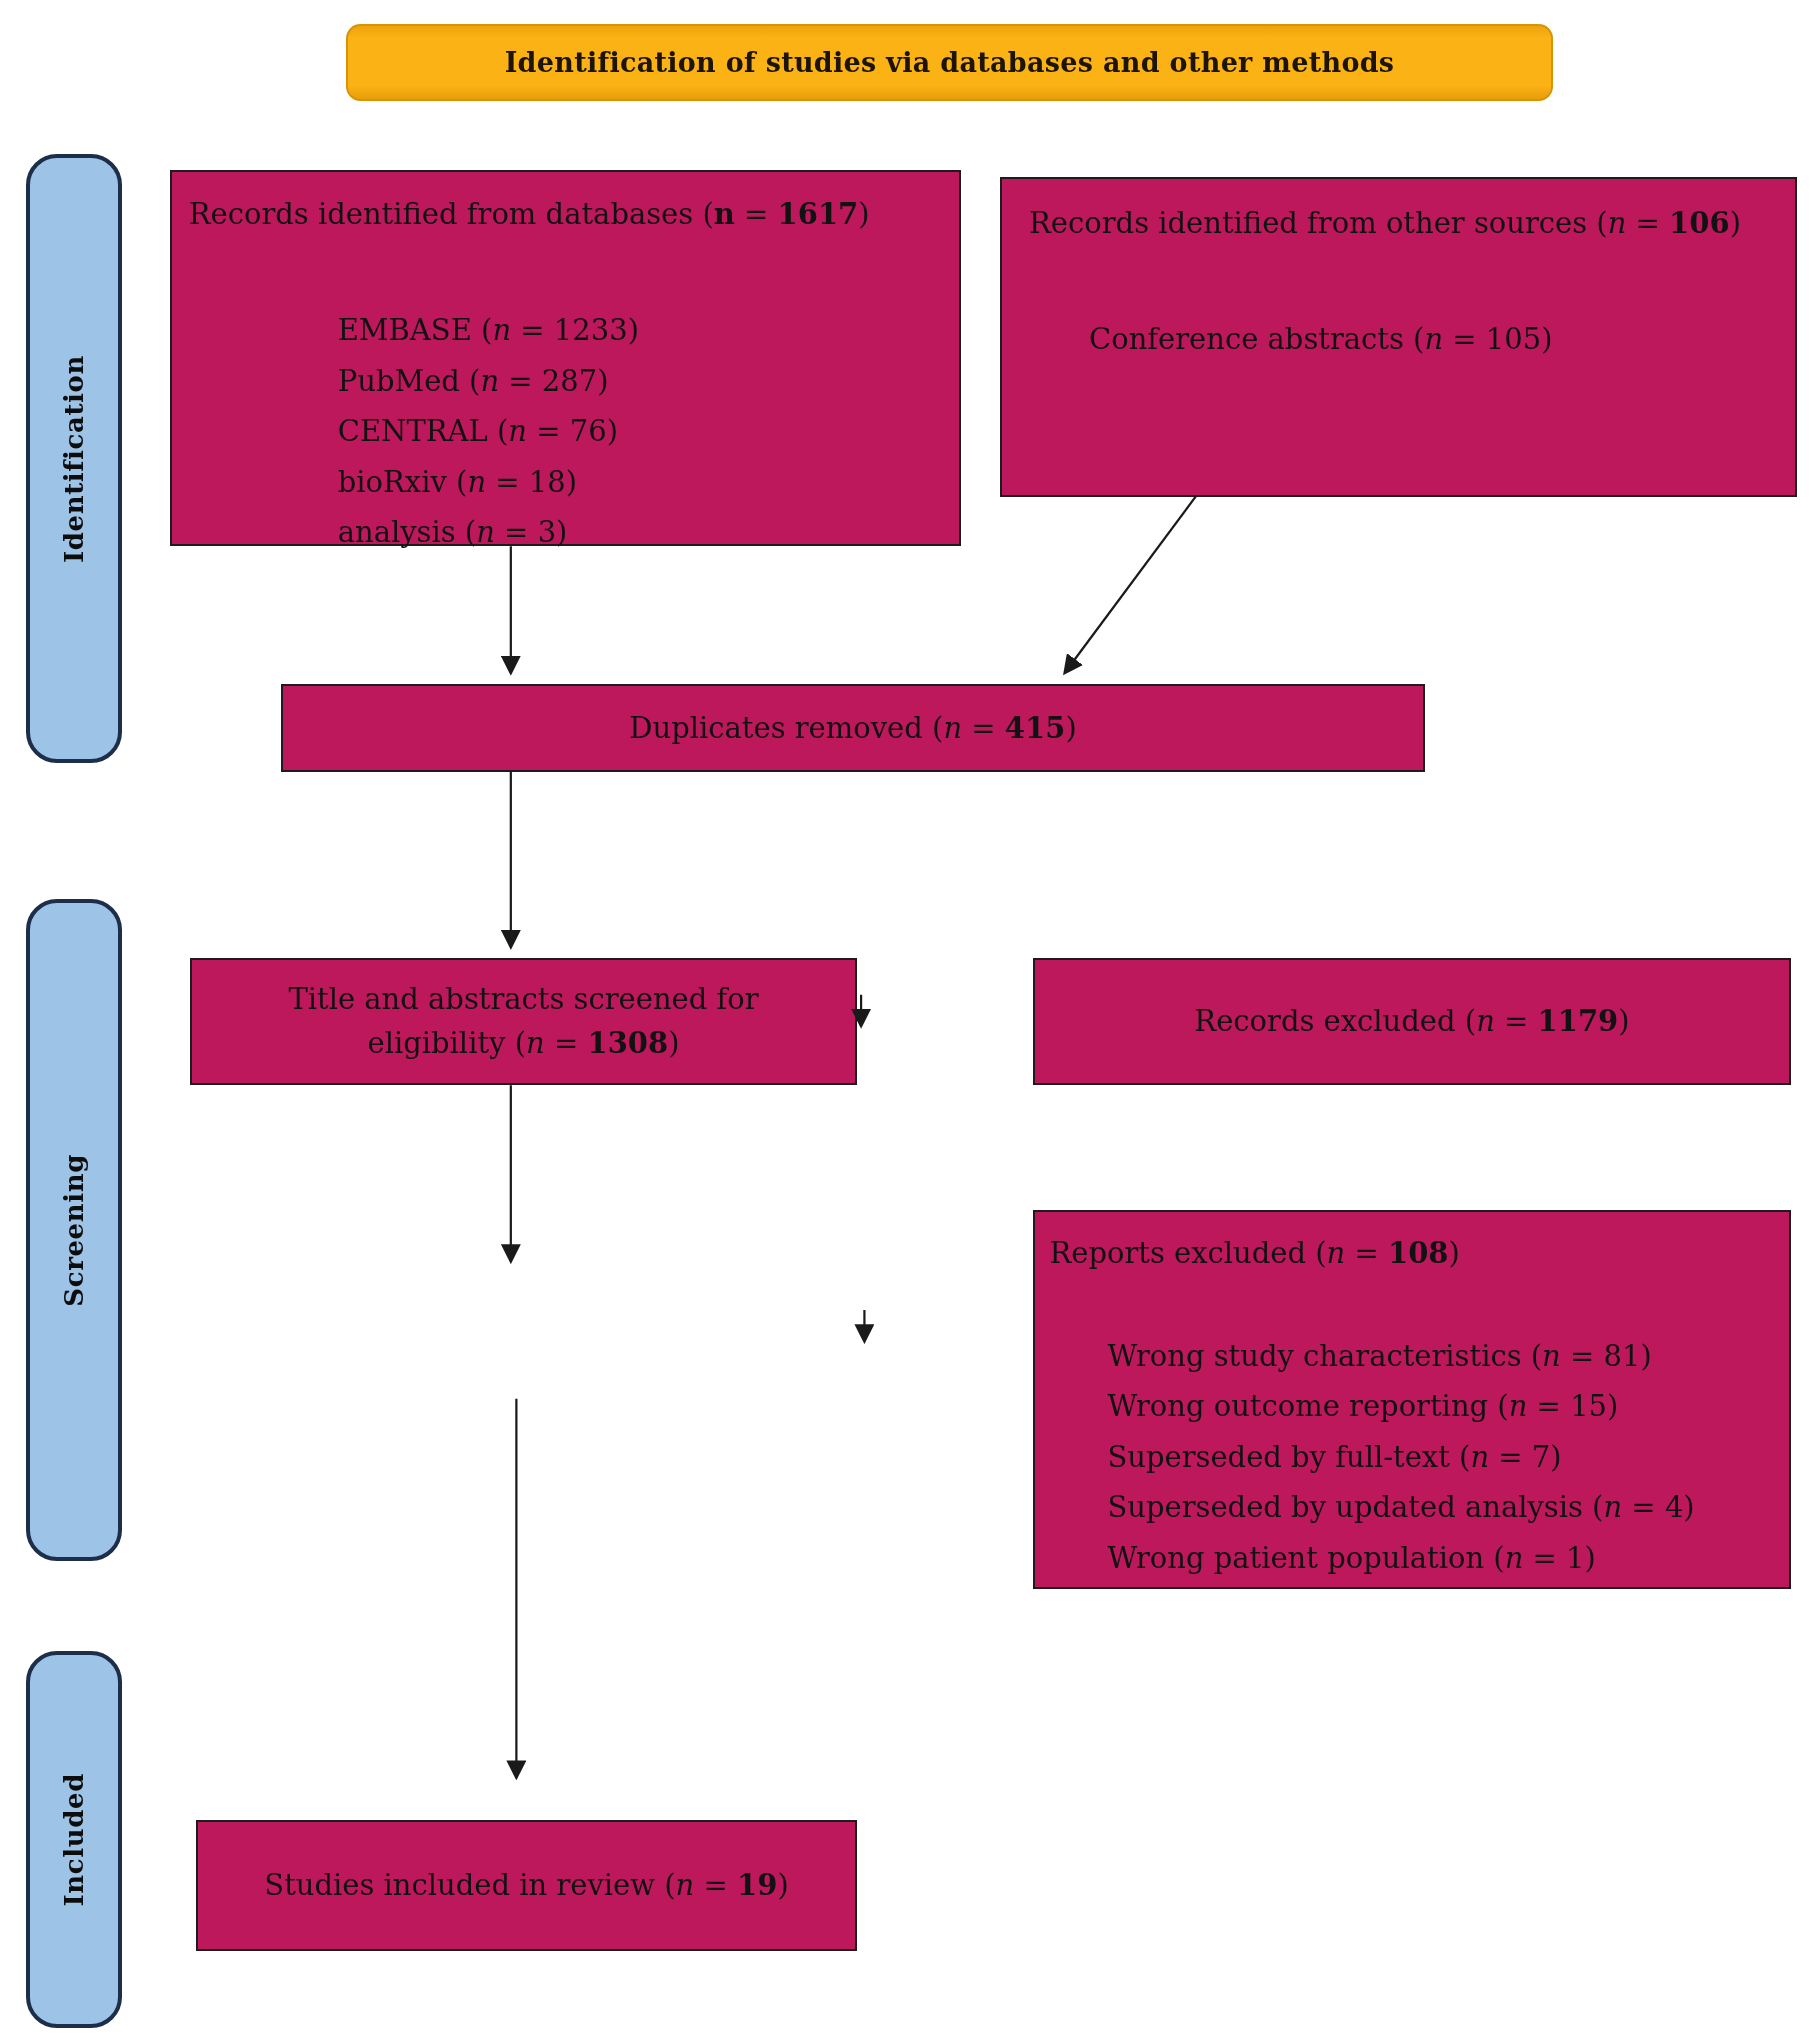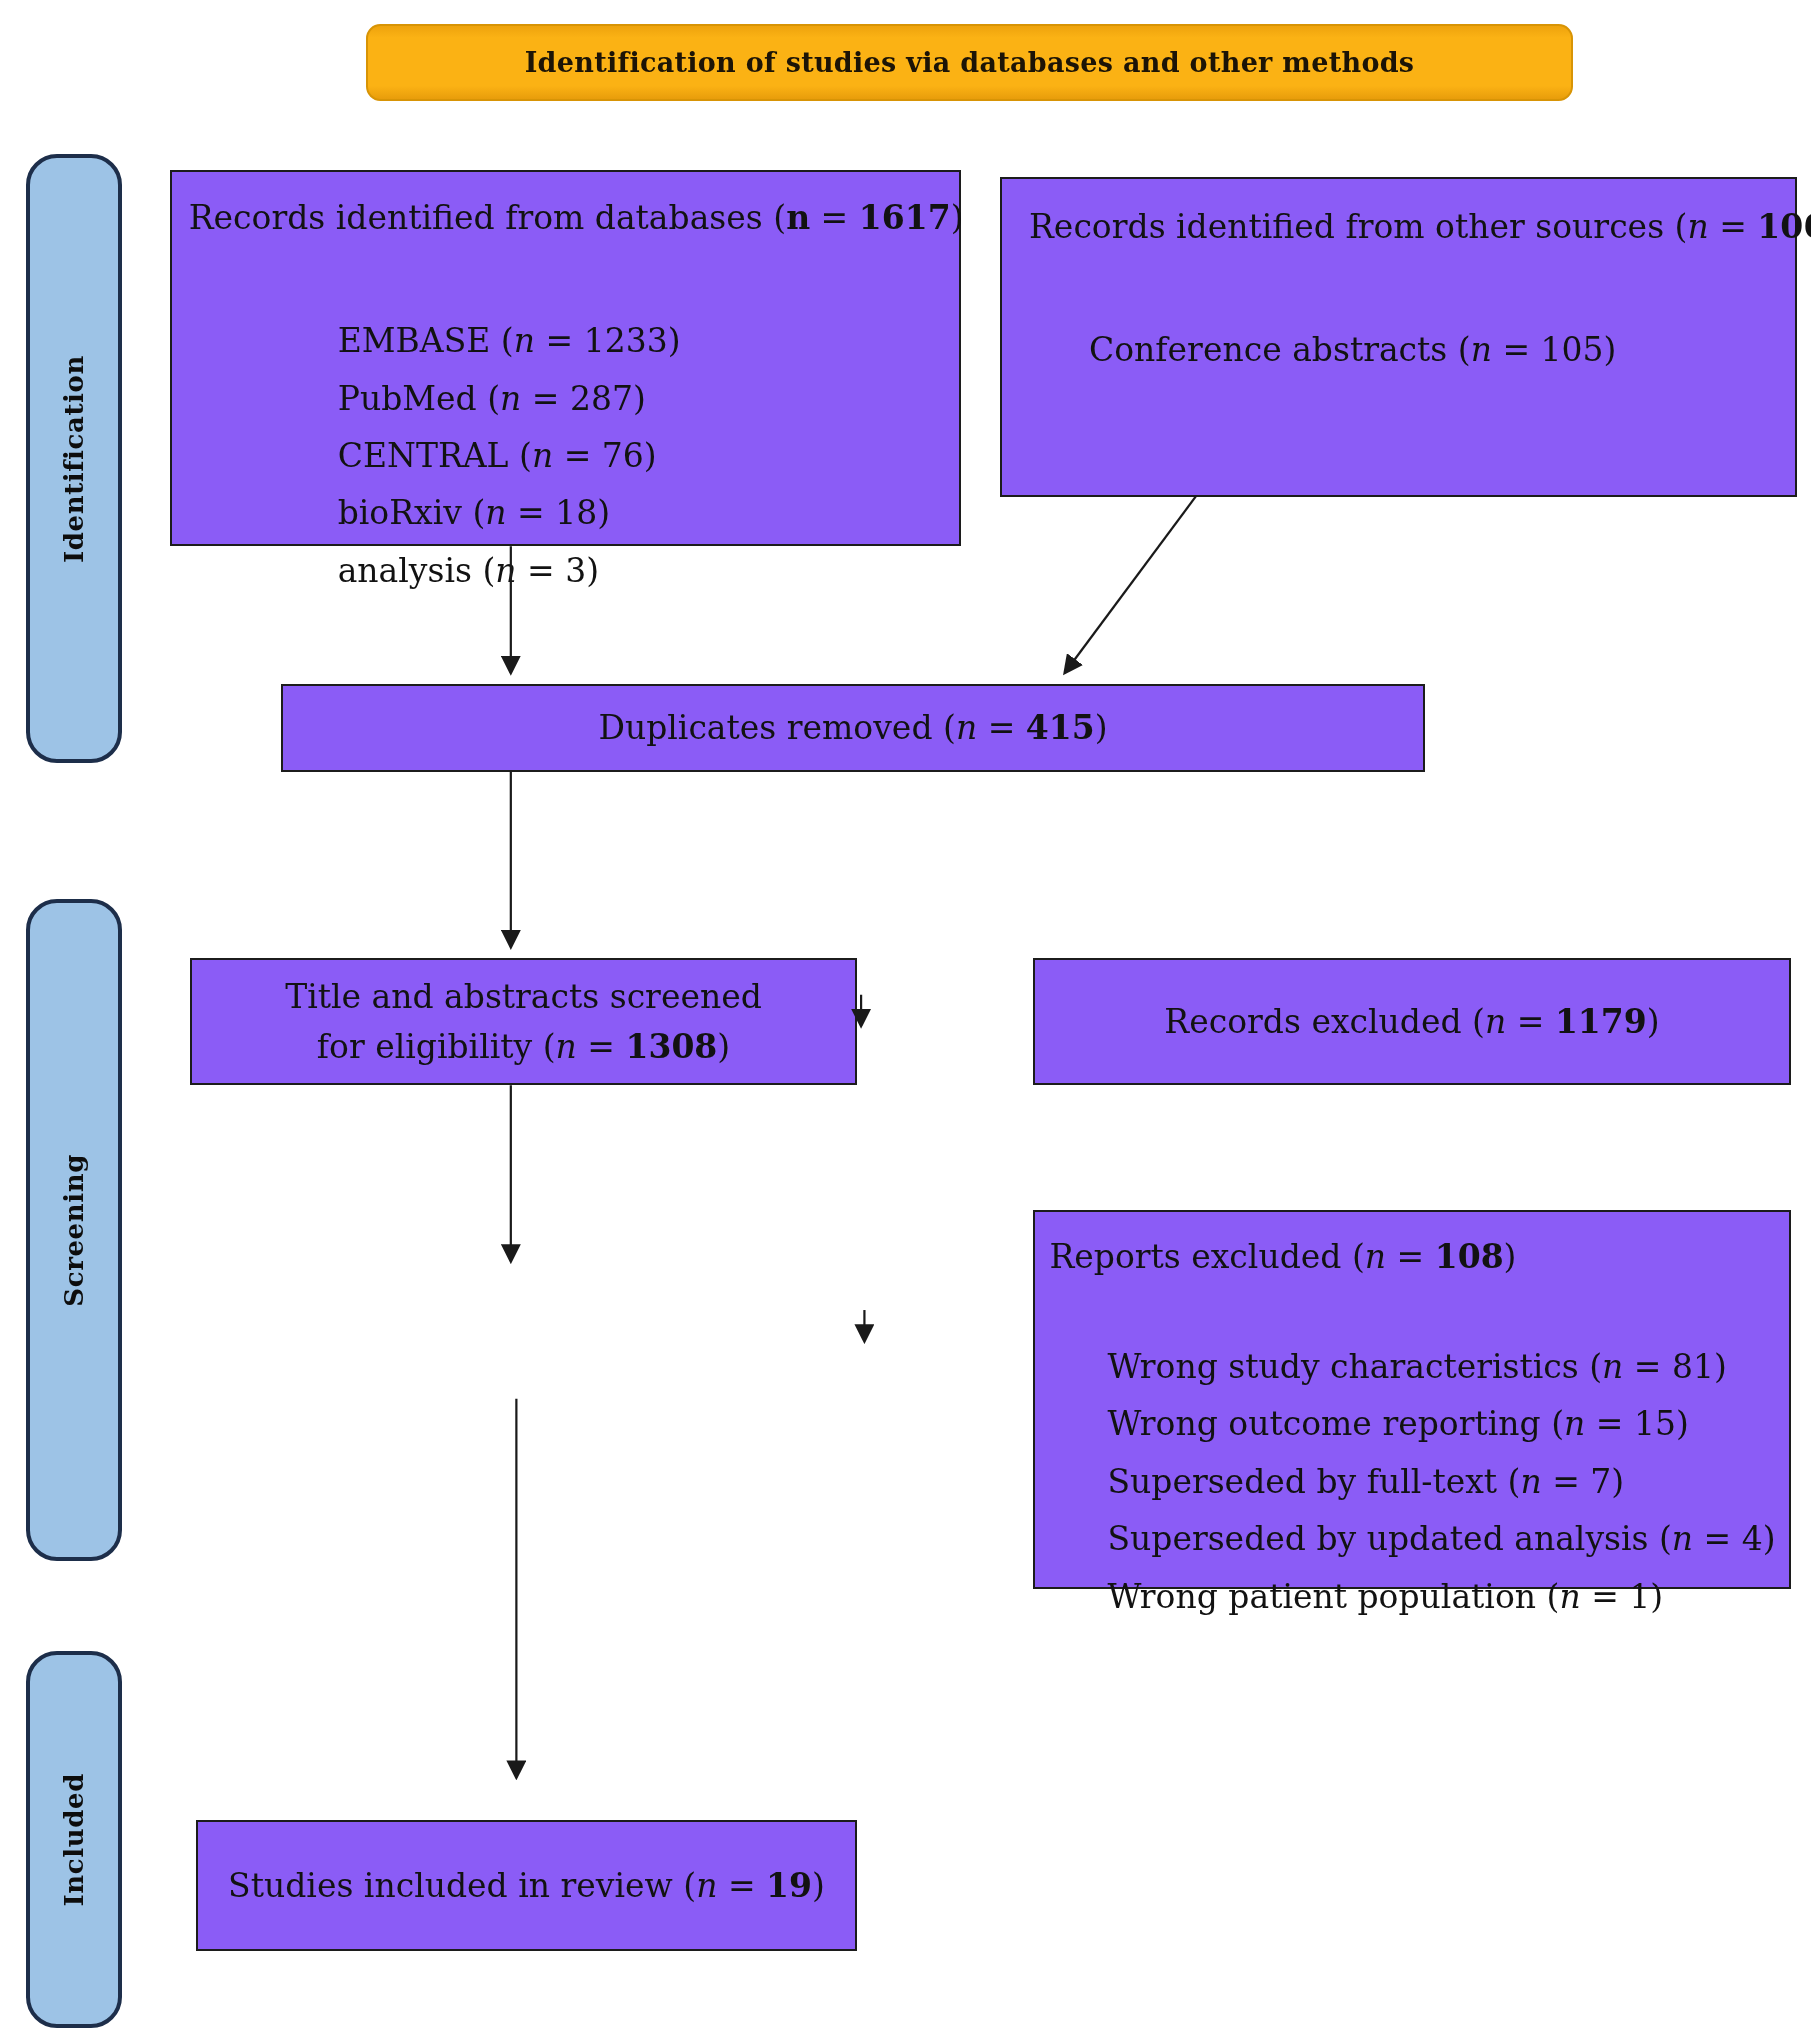--- a/index.html
+++ b/index.html
@@ -1,38 +1,38 @@
 <!DOCTYPE html>
 <html style="font-size:9px"><head>
 <meta charset="utf-8">
 <style>
   html,body{margin:0;padding:0;background:#ffffff;}
   #stage{position:relative;width:1811px;height:2035px;background:#ffffff;overflow:hidden;
          font-family:"DejaVu Serif", serif;color:#121212;}
 
   
-  .banner{position:absolute;left:366px;top:24.4px;width:1203px;height:73px;
+  .banner{position:absolute;left:346px;top:24.4px;width:1203px;height:73px;
           background:linear-gradient(180deg,#eea30d 0%,#fbb214 16%,#fbb214 82%,#e89d0b 100%);
           border:2.8px solid #d89405;border-radius:14.4px;
           display:flex;align-items:center;justify-content:center;
           font-size:27px;font-weight:bold;color:#1c1406;letter-spacing:0.3px;}
 
   
   .pill{position:absolute;left:25.5px;width:88px;background:#9dc3e6;
         border:4.4px solid #1d2e4a;border-radius:31px;
         display:flex;align-items:center;justify-content:center;}
   .pill span{writing-mode:vertical-rl;transform:rotate(180deg);
              font-size:26px;font-weight:bold;color:#0d0d0d;letter-spacing:0.6px;}
   .pill.ident{top:154px;height:601px;}
   .pill.screen{top:899px;height:654px;}
   .pill.incl{top:1651px;height:369px;}
 
   
-  .box{position:absolute;background:#8b5cf6;border:2.8px solid #1c1c1c;
-       font-size:33px;line-height:1.74;color:#121212;box-sizing:border-box;}
+  .box{position:absolute;background:#be185d;border:2.8px solid #1c1c1c;
+       font-size:29px;line-height:1.74;color:#121212;box-sizing:border-box;}
   .box .hdr{white-space:nowrap;}
   .box .cnt{font-weight:bold;}
   .nv{font-style:italic;font-weight:normal;}
   .nv.up{font-style:normal;font-weight:bold;}
 
   .box.db{left:170px;top:170px;width:791px;height:376px;padding:16.7px 13.3px 0 16.7px;}
   .box.db .list{margin:66px 0 0 149px;}
 
   .box.other{left:1000px;top:177px;width:797px;height:320px;padding:19px 13.3px 0 27px;}
   .box.other .list{margin:66px 0 0 60px;}

